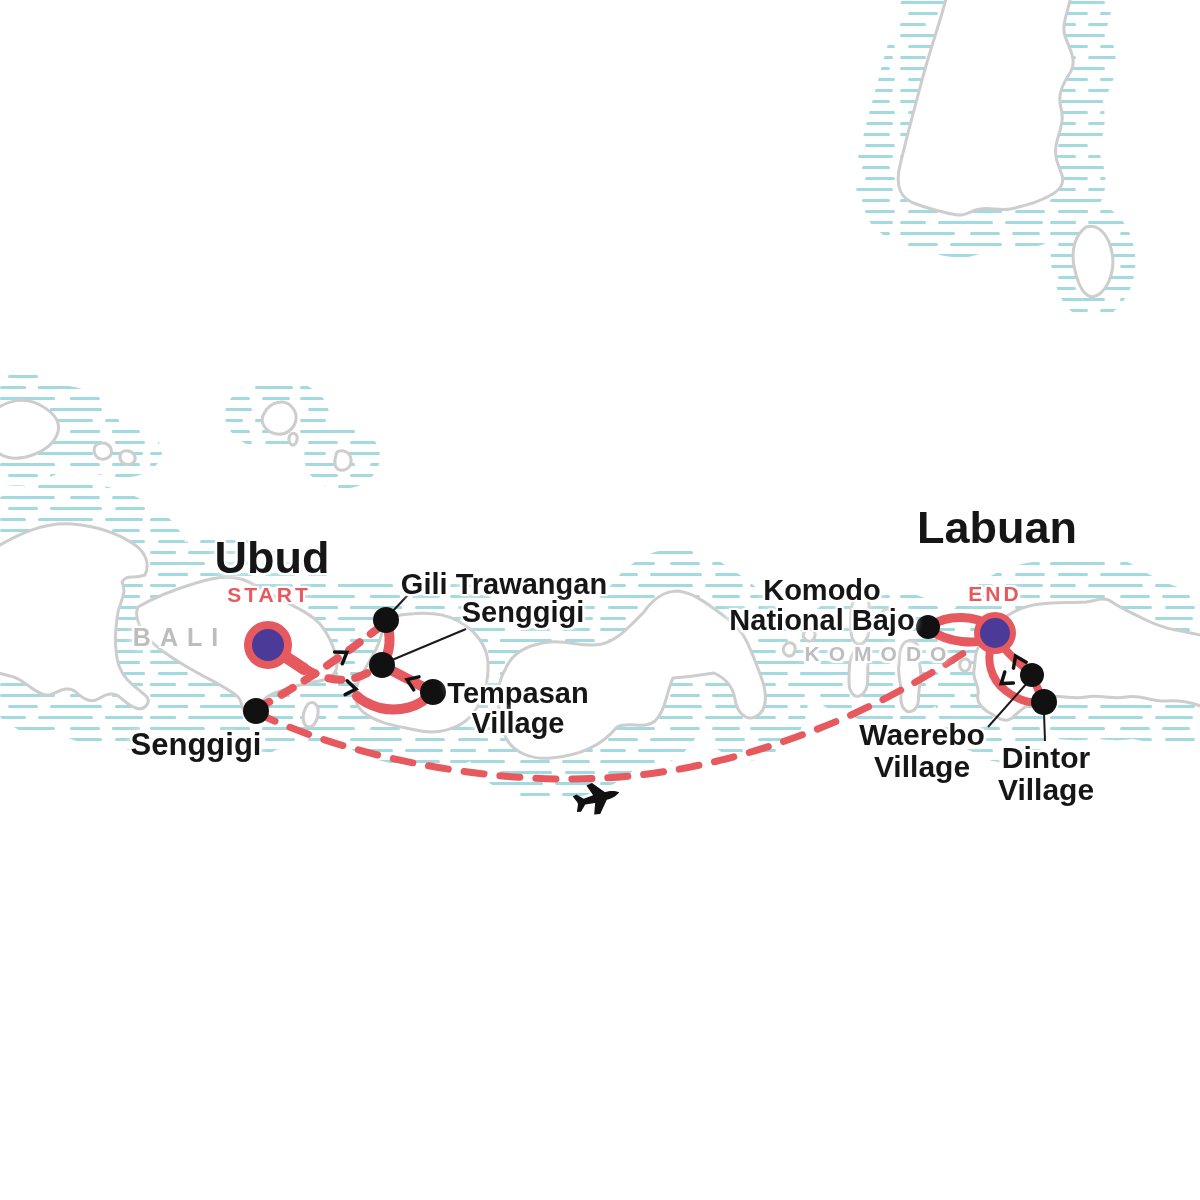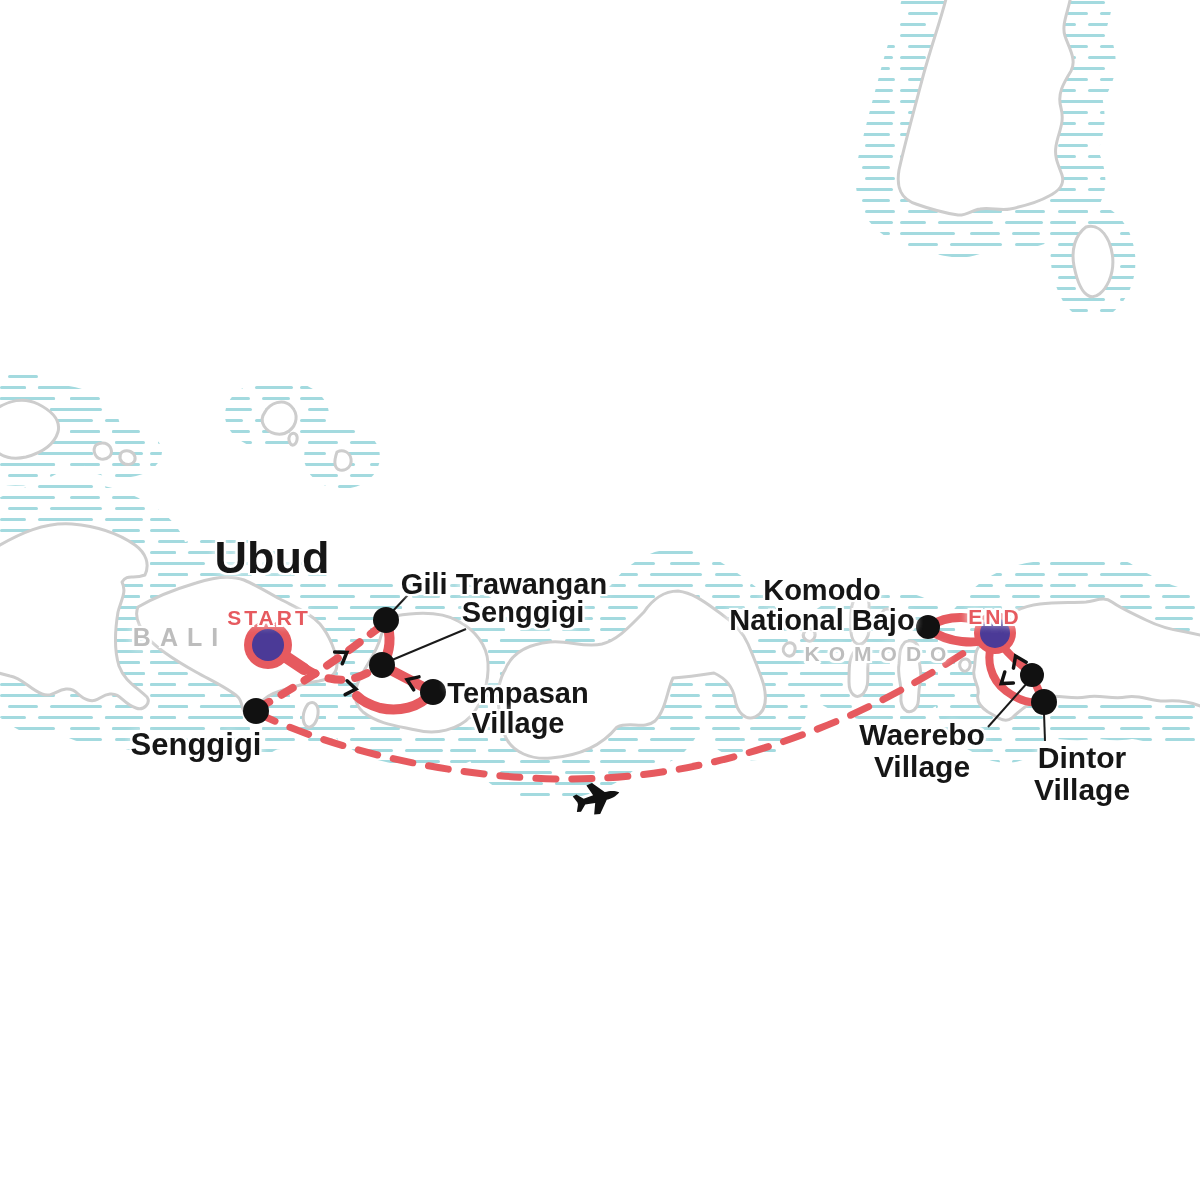--- a/index.html
+++ b/index.html
@@ -28,21 +28,21 @@
   .plane{fill:#111;}
 
   
   .lbl{position:absolute;transform:translate(-50%,-50%);
        font-weight:700;color:var(--label-text,#161616);
        white-space:nowrap;text-align:center;line-height:1.05;
        text-shadow:0 2px 0 #fff,0 -2px 0 #fff,2px 0 0 #fff,-2px 0 0 #fff,
                    2px 2px 0 #fff,-2px 2px 0 #fff,2px -2px 0 #fff,-2px -2px 0 #fff,
                    0 0 10px #fff,0 0 10px #fff;}
   .city{font-size:45px;letter-spacing:0;}
-  .tag{font-size:21px;letter-spacing:3px;color:var(--route,#E65A5F);margin-top:23px;}
+  .tag{font-size:21px;letter-spacing:3px;color:var(--route,#E65A5F);}
   .stop{font-size:29px;}
   .stop span{display:block;}
   .region{font-size:24px;letter-spacing:9px;font-weight:700;
           color:var(--region-label,#BDBDBD);}
 </style>
 </head>
 <body>
 
 <div id="map">
   <svg width="1200" height="1200" viewBox="0 0 1200 1200">
@@ -154,20 +154,21 @@
       </g>
     </g>
 
     <path class="plane" transform="translate(598,798) rotate(-15)" d="M 22,0 C 18,-3 14,-4 8,-4 L -2,-16 L -8,-15 L -4,-4 L -14,-3 L -20,-9 L -24,-8 L -21,-1 L -21,1 L -24,8 L -20,9 L -14,3 L -4,4 L -8,15 L -2,16 L 8,4 C 14,4 18,3 22,0 Z"></path>
   </svg>
 
   <div class="lbl city" style="left:272px;top:558px;">Ubud</div>
   <div class="lbl tag" style="left:269px;top:595px;">START</div>
 
   <div class="lbl city" style="left:997px;top:528px;">
+    <span style="display:block">Labuan</span>
   </div>
   <div class="lbl tag" style="left:995px;top:594px;">END</div>
 
   <div class="lbl stop" style="left:196px;top:745px;font-size:31px;">Senggigi</div>
   <div class="lbl stop" style="left:504px;top:568px;margin-top:16px;">Gili Trawangan</div>
   <div class="lbl stop" style="left:523px;top:612px;">Senggigi</div>
 
   <div class="lbl stop" style="left:518px;top:708px;">
     <span>Tempasan</span>
     <span>Village</span>
@@ -176,20 +177,20 @@
   <div class="lbl stop" style="left:822px;top:605px;">
     <span>Komodo</span>
     <span>National Bajo</span>
   </div>
 
   <div class="lbl stop" style="left:922px;top:750px;font-size:30px;">
     <span>Waerebo</span>
     <span>Village</span>
   </div>
 
-  <div class="lbl stop" style="left:1046px;top:773px;font-size:30px;margin-left:36px;">
+  <div class="lbl stop" style="left:1046px;top:773px;font-size:30px;">
     <span>Dintor</span>
     <span>Village</span>
   </div>
 
   <div class="lbl region" style="left:180px;top:637px;font-size:25px;">BALI</div>
   <div class="lbl region" style="left:880px;top:654px;font-size:21px;">KOMODO</div>
 </div>
 
 </body></html>

